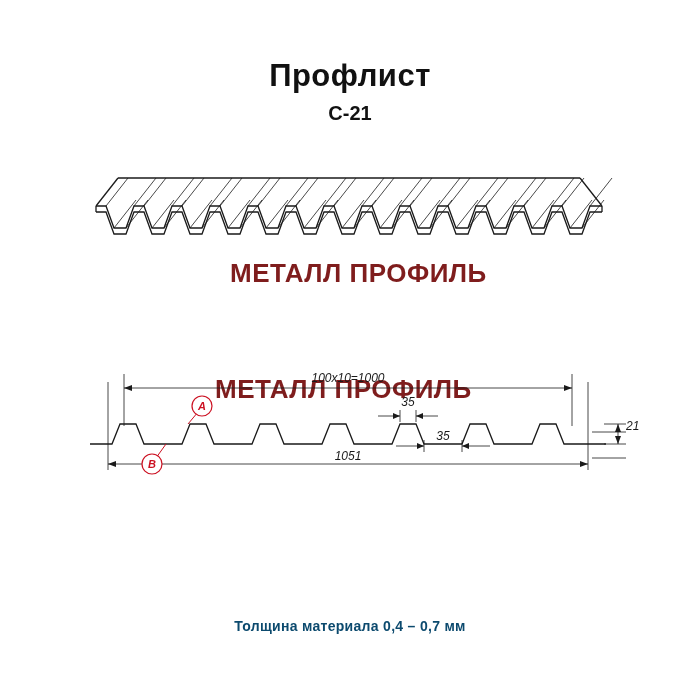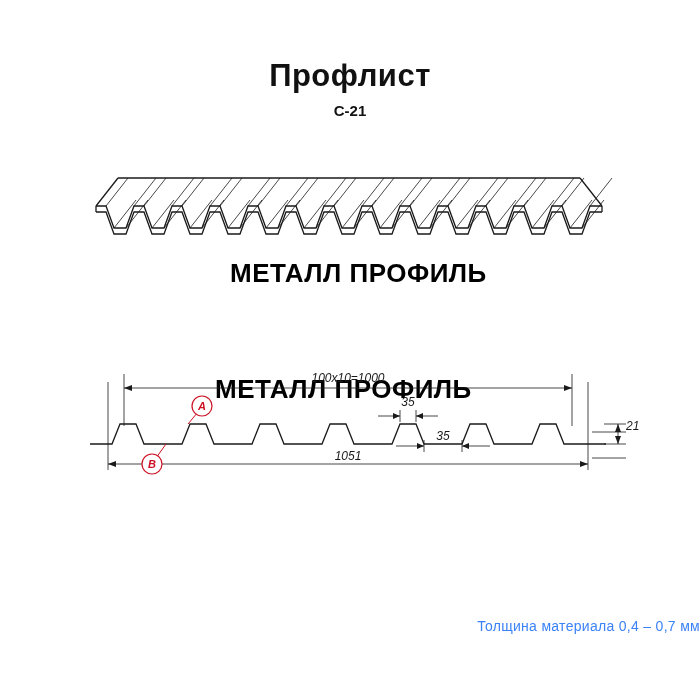--- a/index.html
+++ b/index.html
@@ -30,54 +30,54 @@
     font-weight: bold;
     letter-spacing: 0.5px;
     color: #111111;
   }
   .subtitle {
     position: absolute;
     top: 102px;
     left: 0;
     width: 700px;
     text-align: center;
-    font-size: 15px;
+    font-size: 20px;
     font-weight: bold;
     color: #111111;
   }
   .footer-note {
     position: absolute;
     top: 618px;
     left: 0;
     width: 700px;
-    text-align: right;
+    text-align: center;
     font-size: 14px;
-    font-weight: normal;
-    color: #3b82f6;
+    font-weight: bold;
+    color: #0c4a6e;
     letter-spacing: 0.3px;
   }
   .iso-wrap {
     position: absolute;
     top: 150px;
     left: 80px;
     width: 540px;
     height: 160px;
   }
   .draw-wrap {
     position: absolute;
     top: 340px;
     left: 60px;
     width: 600px;
     height: 170px;
     font-style: italic;
   }
   .wm {
     position: absolute;
     pointer-events: none;
-    color: #000000;
+    color: #7f1d1d;
     font-weight: bold;
     white-space: nowrap;
   }
   .wm1 {
     top: 258px;
     left: 230px;
     font-size: 26px;
     letter-spacing: 0.5px;
   }
   .wm2 {

